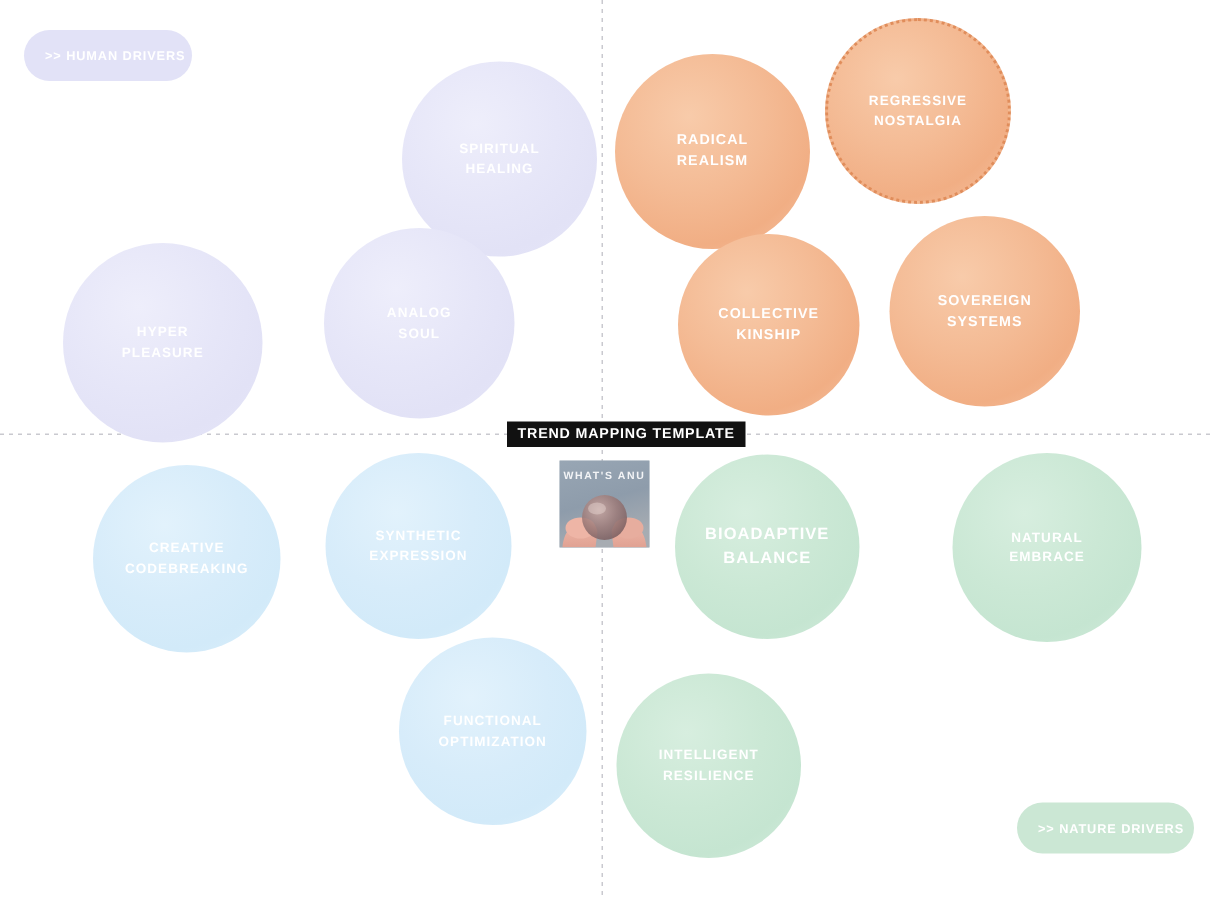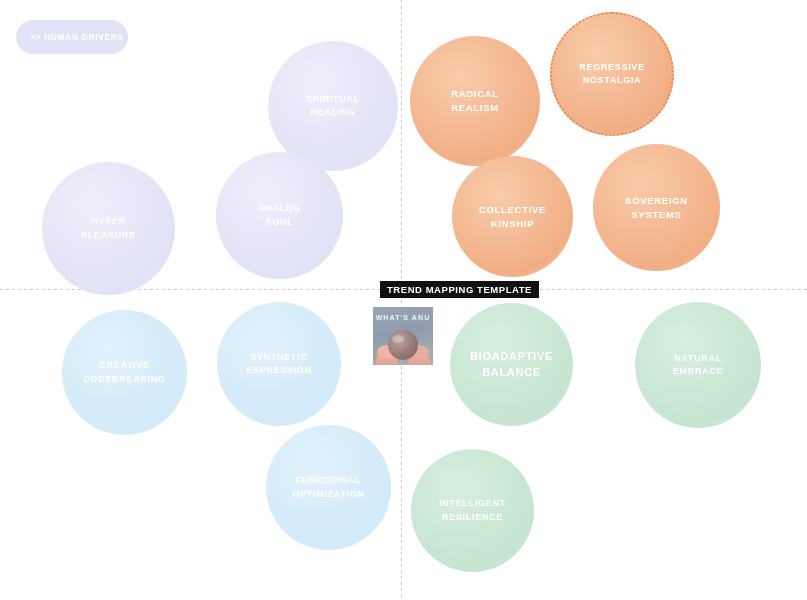--- a/index.html
+++ b/index.html
@@ -116,21 +116,20 @@
     display: flex;
     align-items: center;
     padding: 0 7px;
     background: #111111;
     color: #ffffff;
     font-size: 9.5px;
     font-weight: bold;
     letter-spacing: 0.55px;
     white-space: nowrap;
     z-index: 9;
-    margin-left: 42px;
   }
 
   
   .logo-card {
     position: absolute;
     left: 373px;
     top: 307px;
     width: 60px;
     height: 58px;
     overflow: hidden;
@@ -197,20 +196,23 @@
       <div class="bubble b-nature" style="left: 635px; top: 302px; width: 126px; height: 126px; font-size: 9px;">
         <span class="label"><span>NATURAL</span><br><span>EMBRACE</span></span>
       </div>
       <div class="bubble b-nature" style="left: 411px; top: 449px; width: 123px; height: 123px; font-size: 9px;">
         <span class="label"><span>INTELLIGENT</span><br><span>RESILIENCE</span></span>
       </div>
     </div>
 
   <div class="pill pill-human">
     <span>&gt;&gt; HUMAN DRIVERS</span>
+  </div>
+  <div class="pill pill-nature">
+    <span>&gt;&gt; NATURE DRIVERS</span>
   </div>
 
   <div class="center-title">
     <span>TREND MAPPING TEMPLATE</span>
   </div>
 
   <div class="logo-card">
     <svg viewBox="0 0 60 58" preserveAspectRatio="none">
       <defs>
         <linearGradient id="bgg" x1="0" y1="0" x2="0.3" y2="1">

